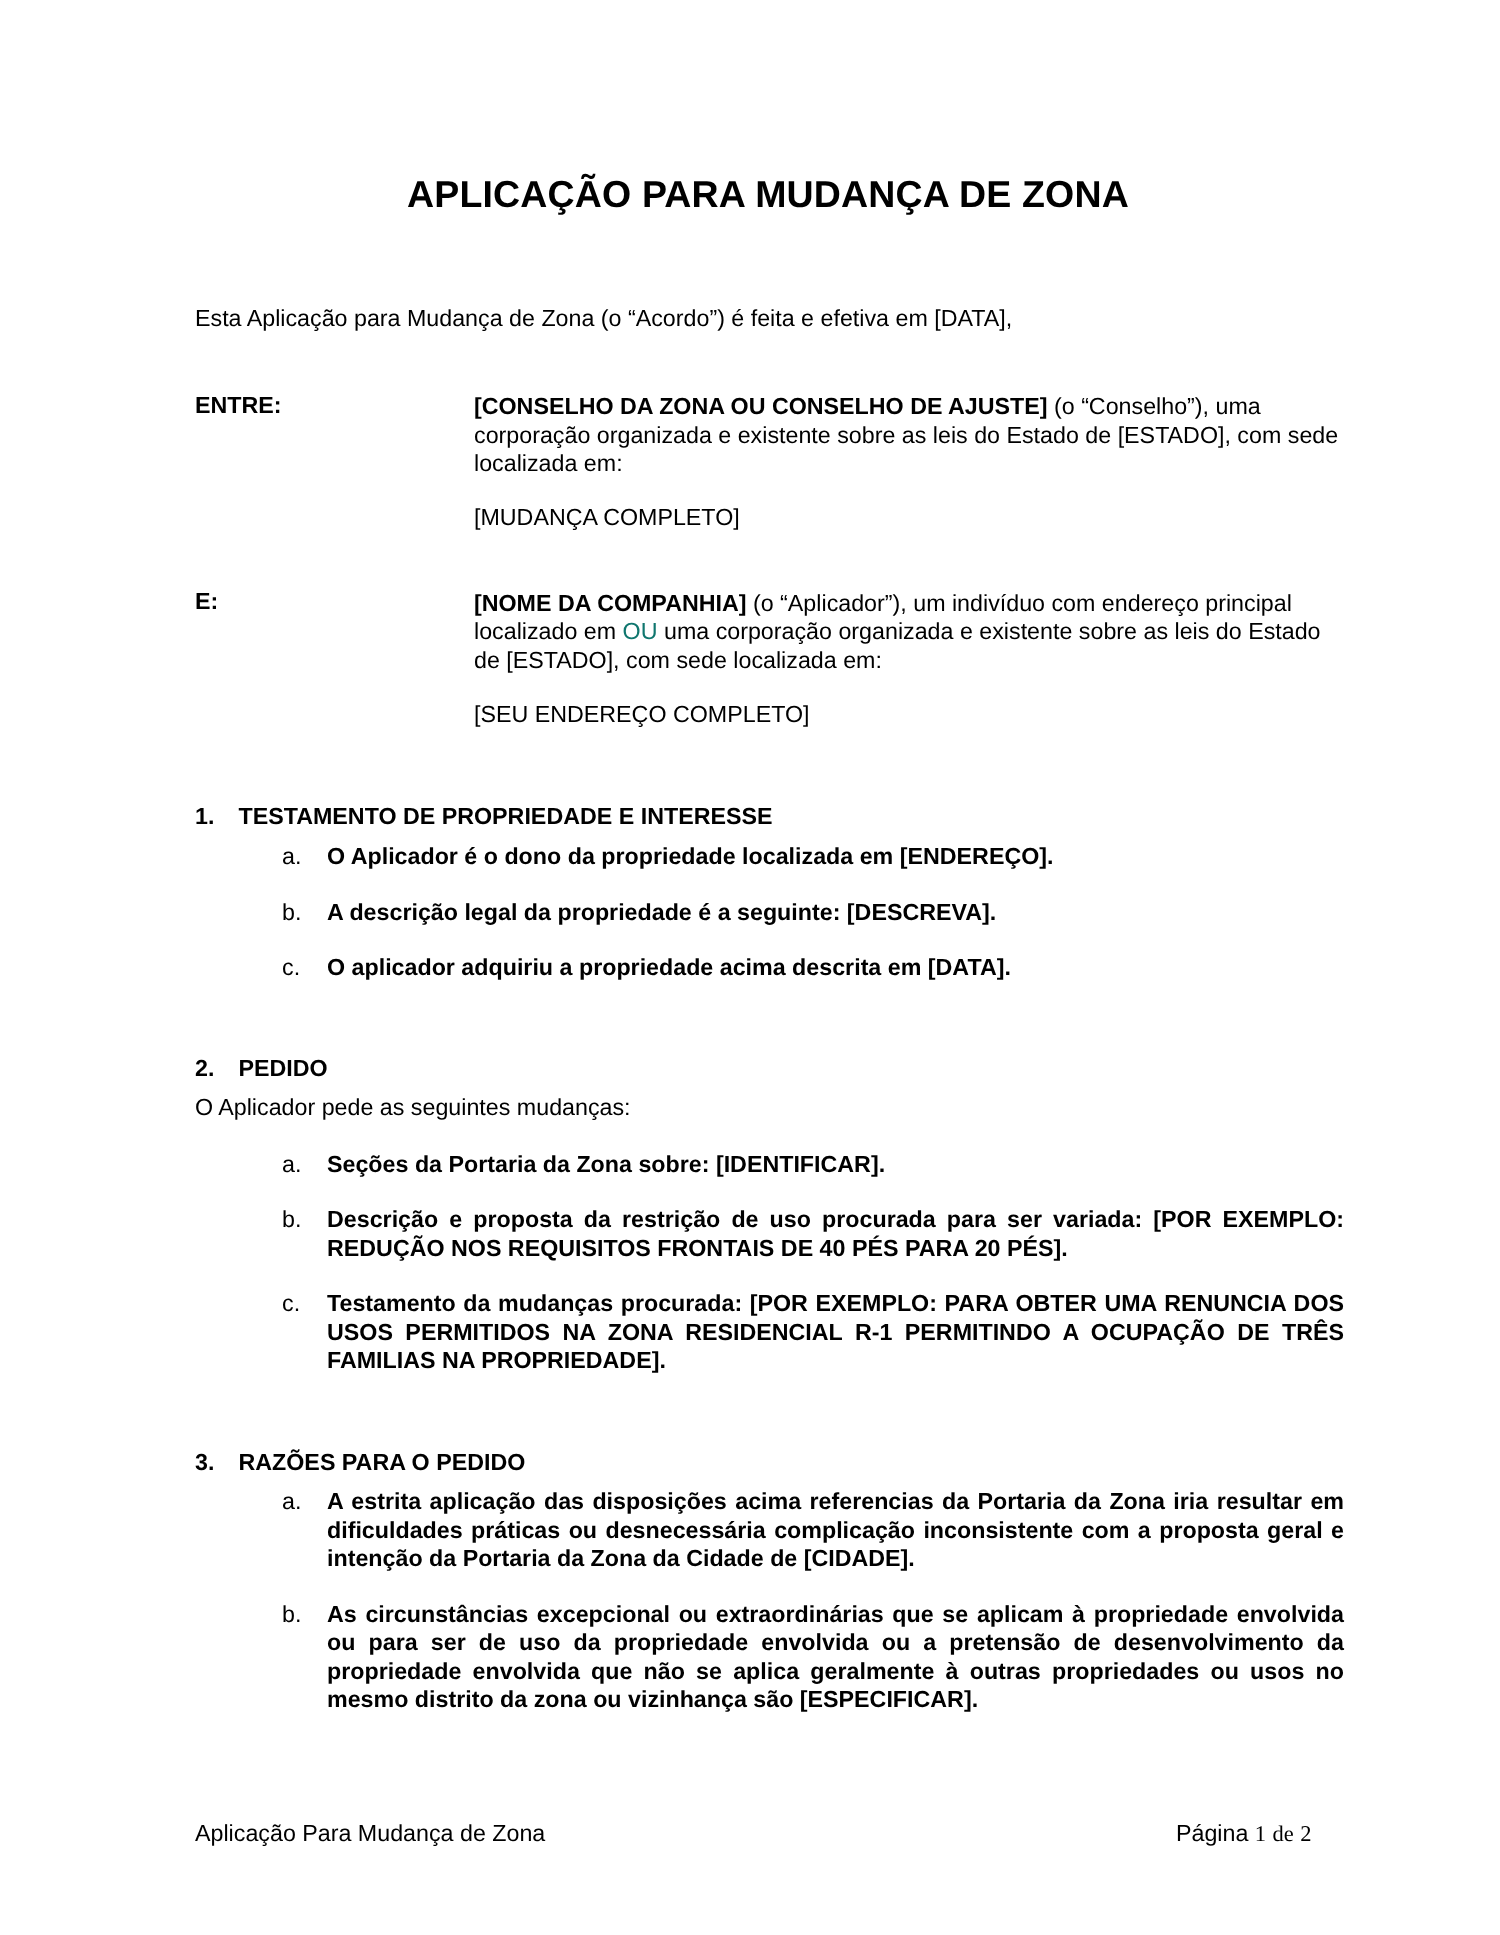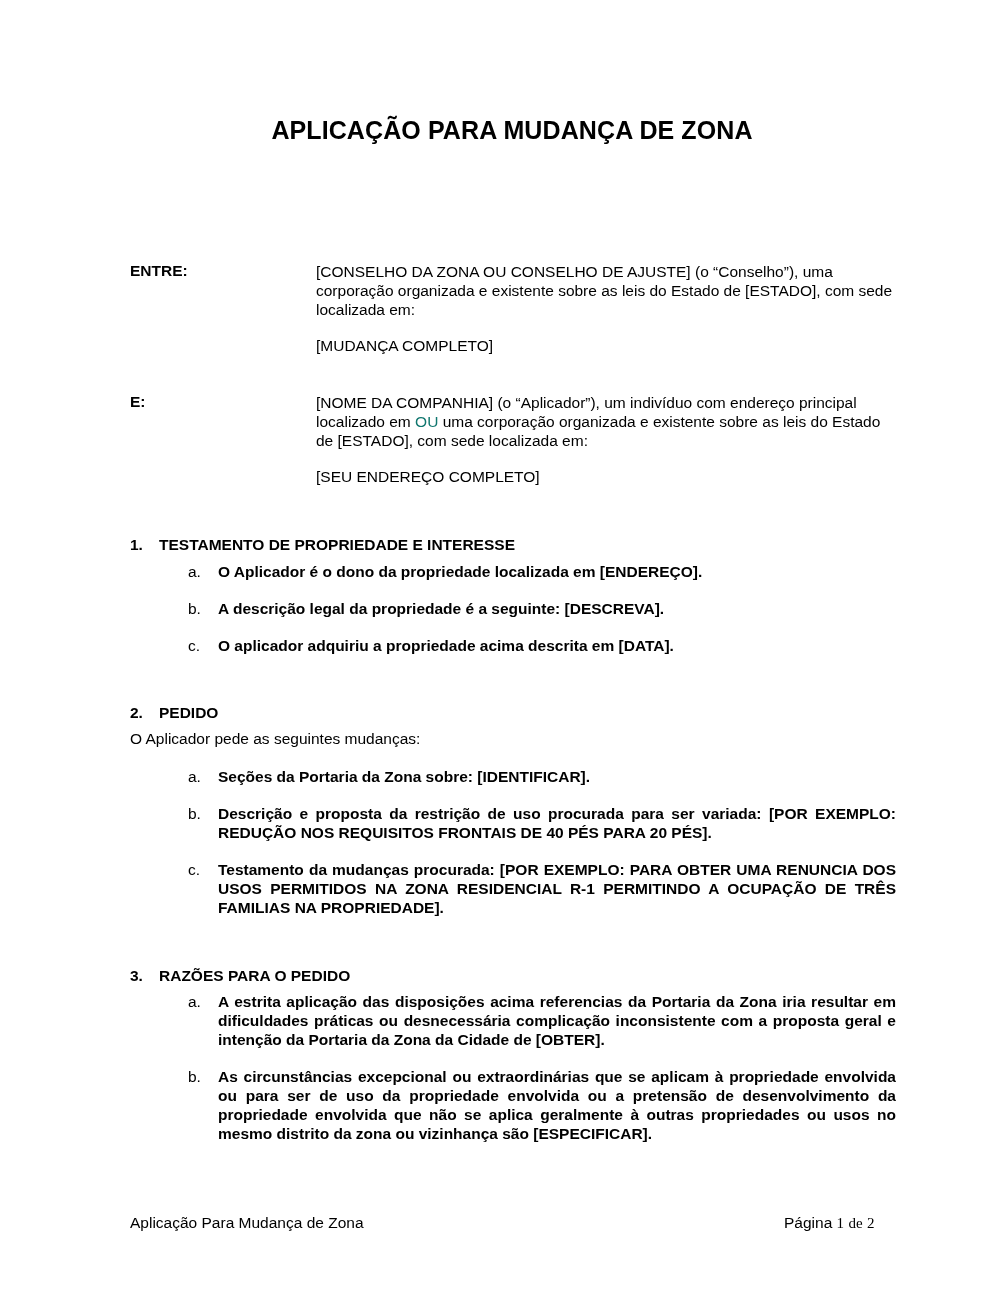--- a/index.html
+++ b/index.html
@@ -5,38 +5,39 @@
     html, body { margin: 0; padding: 0; background: #ffffff; }
     body { width: 1000px; height: 1290px; position: relative; overflow: hidden;
            font-family: "Liberation Sans", sans-serif; color: #000; font-size: 15.5px; }
     .page { position: absolute; left: 12px; top: 0; width: 1000px; height: 1094px; }
     .title { position: absolute; top: 116px; left: 0; width: 1000px; text-align: center;
              font-weight: bold; font-size: 25px; letter-spacing: 0.1px; }
     .abs { position: absolute; }
     .intro { top: 204px; left: 118px; }
     .party-label { font-weight: bold; }
     .party-body { left: 304px; width: 580px; line-height: 19px; }
-    .bold { font-weight: normal; }
+    .bold { font-weight: bold; }
     .gray { color: #0f766e; }
     .section-head { left: 118px; font-weight: bold; margin-top: 12px; }
     .section-head .num { display: inline-block; width: 29px; }
     .item { left: 176px; width: 708px; line-height: 19px; }
     .item .letter { position: absolute; left: 0; top: 0; }
     .item .text { margin-left: 30px; text-align: justify; text-align-last: left; font-weight: bold; }
     .footer-left { top: 1214px; left: 118px; font-size: 15.5px; }
     .footer-right { top: 1214px; left: 772px; font-size: 15.5px; text-align: center; }
     .footer-right .serif { font-family: "Liberation Serif", serif; font-size: 15px; }
   </style>
 </head>
 <body>
 
 <div class="page">
 
   <div class="title">APLICAÇÃO PARA MUDANÇA DE ZONA</div>
 
+  <div class="abs intro">Esta Aplicação para Mudança de Zona (o “Acordo”) é feita e efetiva em [DATA],</div>
 
   <div class="abs party-label" style="top:262px; left:118px;">ENTRE:</div>
   <div class="abs party-body" style="top:262px;">
     <span class="bold">[CONSELHO DA ZONA OU CONSELHO DE AJUSTE]</span><span> (o “Conselho”), uma corporação organizada e existente sobre as leis do Estado de [ESTADO], com sede localizada em:</span>
   </div>
   <div class="abs" style="top:337px; left:304px;">[MUDANÇA COMPLETO]</div>
 
   <div class="abs party-label" style="top:393px; left:118px;">E:</div>
   <div class="abs party-body" style="top:393px;">
     <span class="bold">[NOME DA COMPANHIA]</span><span> (o “Aplicador”), um indivíduo com endereço principal localizado em </span><span class="gray">OU</span><span> uma corporação organizada e existente sobre as leis do Estado de [ESTADO], com sede localizada em:</span>
@@ -74,21 +75,21 @@
   <div class="abs item" style="top:860px;">
     <span class="letter">c.</span>
     <div class="text">Testamento da mudanças procurada: [POR EXEMPLO: PARA OBTER UMA RENUNCIA DOS USOS PERMITIDOS NA ZONA RESIDENCIAL R-1 PERMITINDO A OCUPAÇÃO DE TRÊS FAMILIAS NA PROPRIEDADE].</div>
   </div>
 
   <div class="abs section-head" style="top:955px;">
     <span class="num">3.</span><span>RAZÕES PARA O PEDIDO</span>
   </div>
   <div class="abs item" style="top:992px;">
     <span class="letter">a.</span>
-    <div class="text">A estrita aplicação das disposições acima referencias da Portaria da Zona iria resultar em dificuldades práticas ou desnecessária complicação inconsistente com a proposta geral e intenção da Portaria da Zona da Cidade de [OBTER].</div>
+    <div class="text">A estrita aplicação das disposições acima referencias da Portaria da Zona iria resultar em dificuldades práticas ou desnecessária complicação inconsistente com a proposta geral e intenção da Portaria da Zona da Cidade de [CIDADE].</div>
   </div>
   <div class="abs item" style="top:1067px;">
     <span class="letter">b.</span>
     <div class="text">As circunstâncias excepcional ou extraordinárias que se aplicam à propriedade envolvida ou para ser de uso da propriedade envolvida ou a pretensão de desenvolvimento da propriedade envolvida que não se aplica geralmente à outras propriedades ou usos no mesmo distrito da zona ou vizinhança são [ESPECIFICAR].</div>
   </div>
 
   <div class="abs footer-left">Aplicação Para Mudança de Zona</div>
   <div class="abs footer-right">
     <span>Página</span>
     <span class="serif">1</span>

